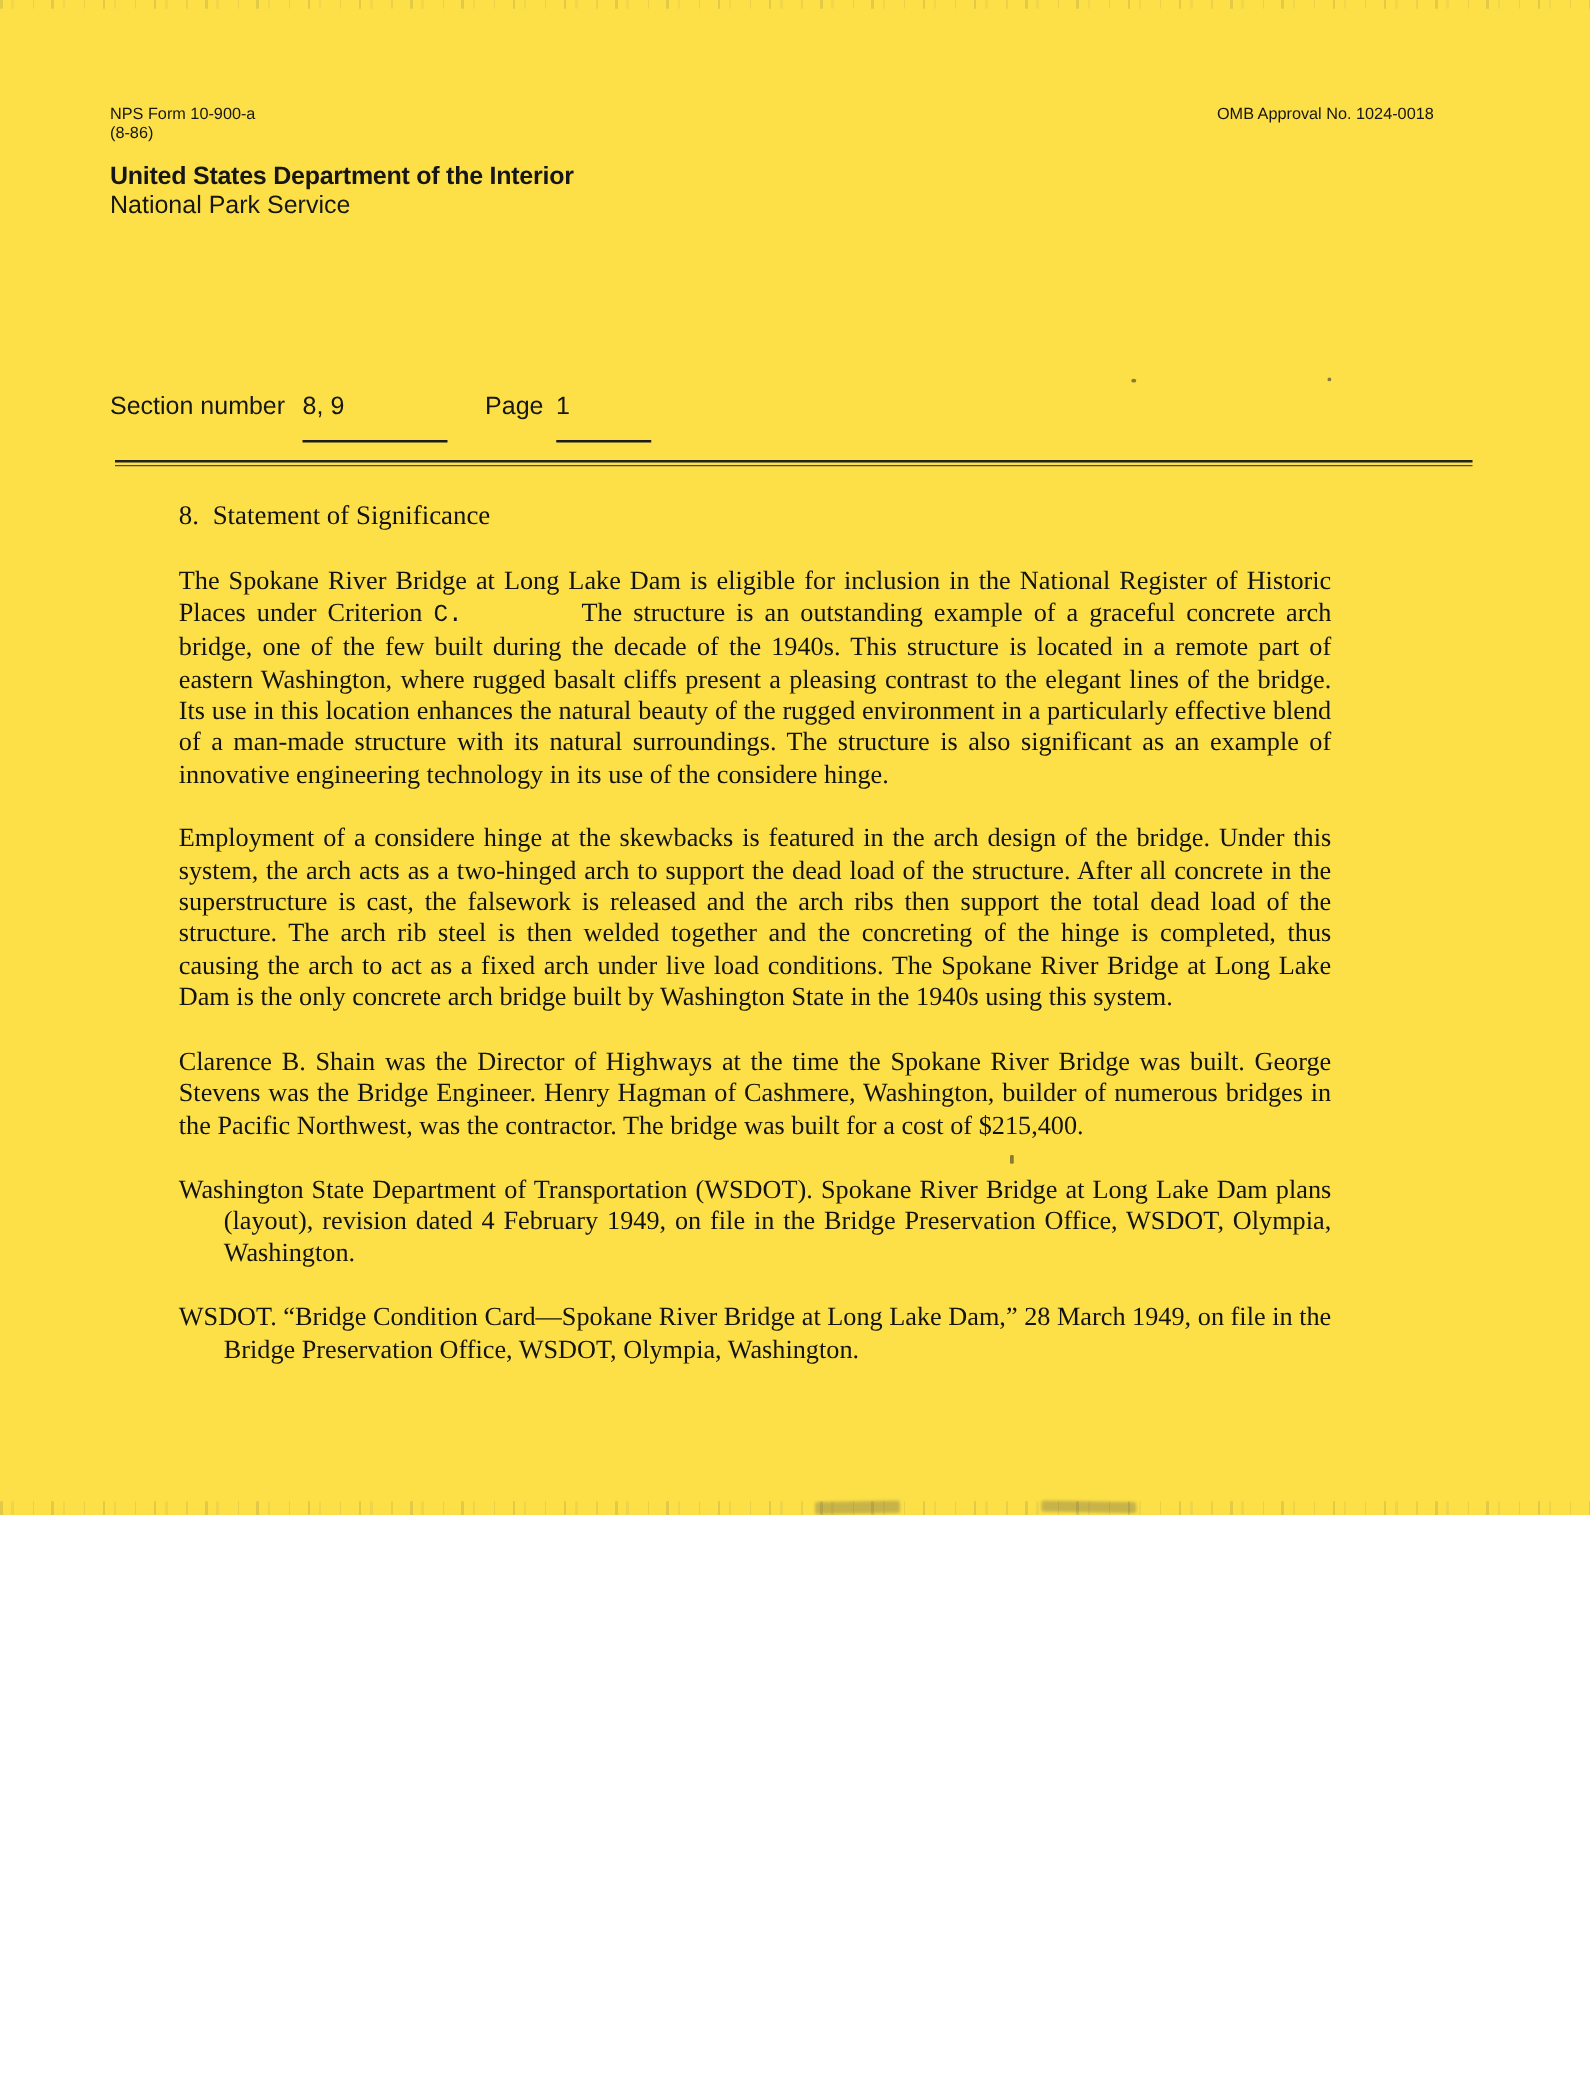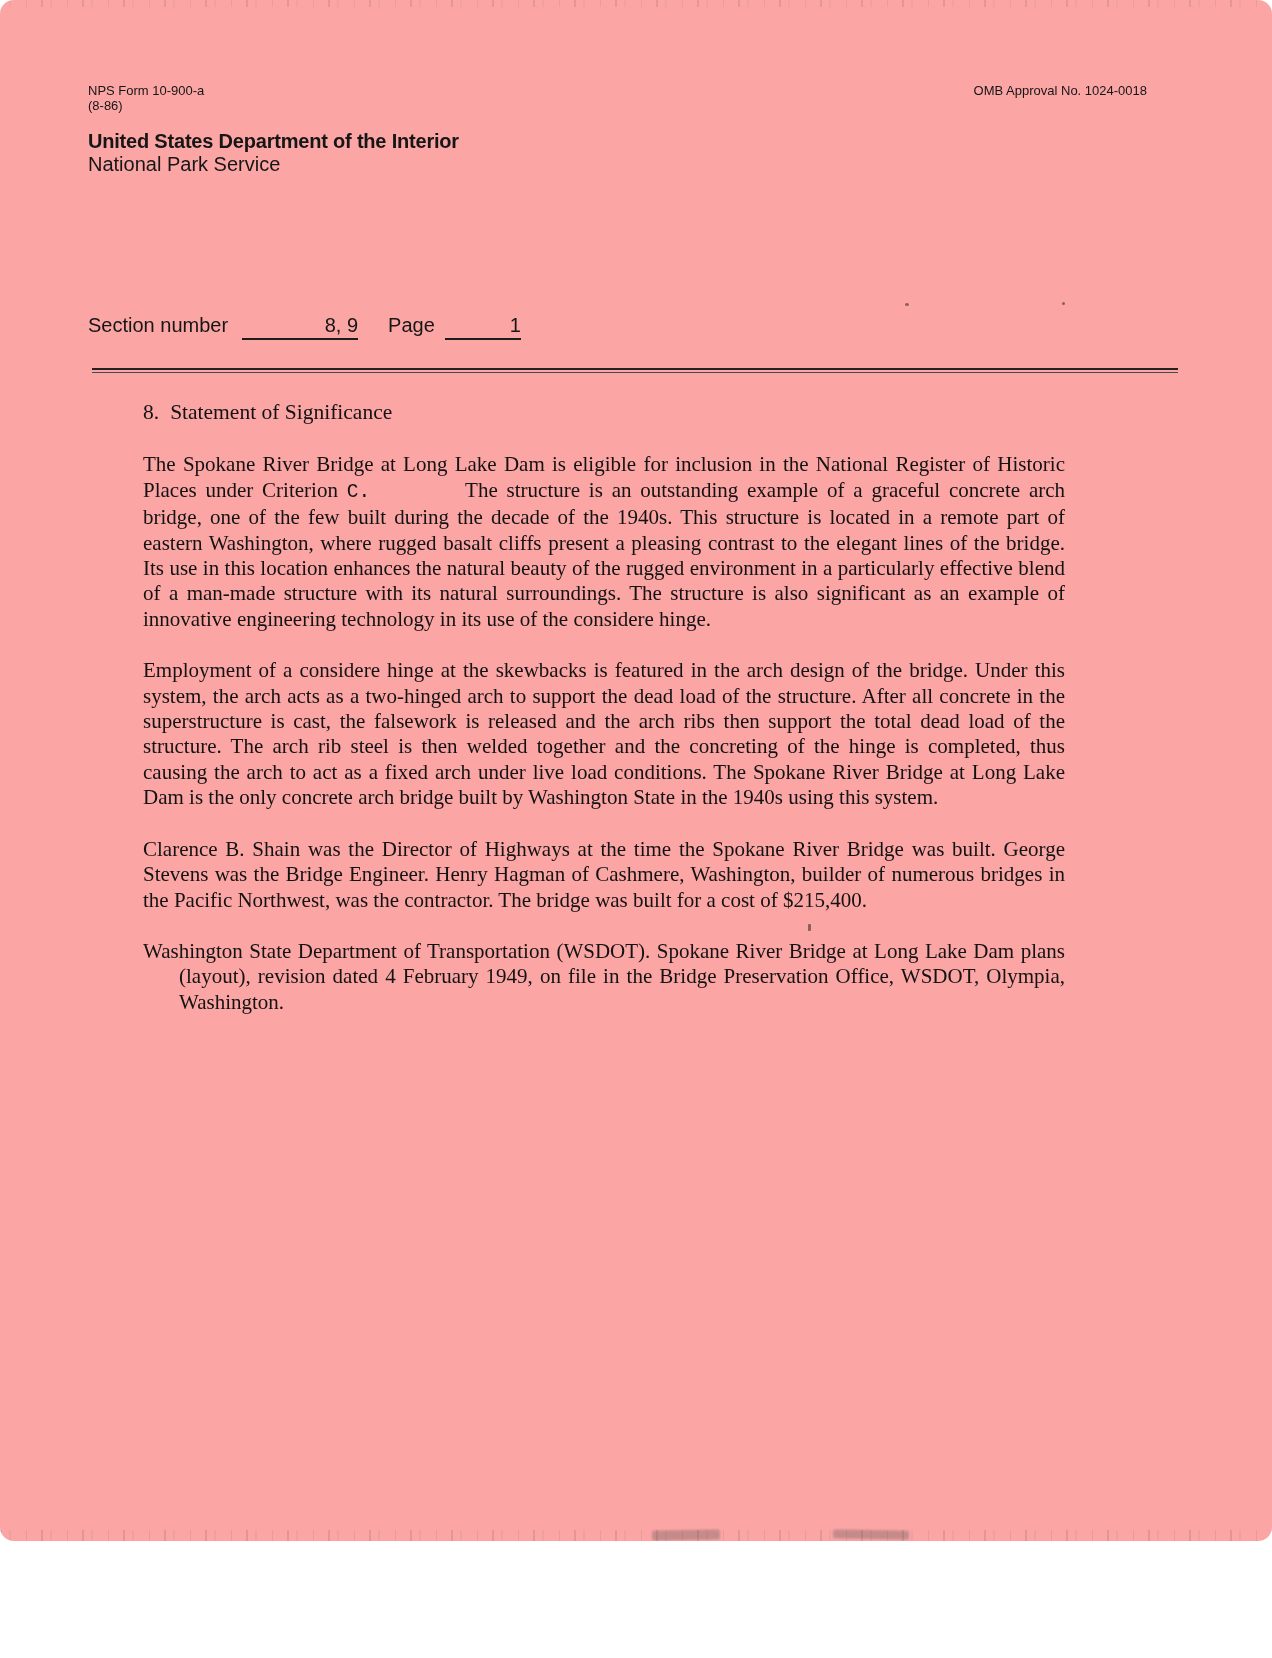--- a/index.html
+++ b/index.html
@@ -1,23 +1,22 @@
 <!DOCTYPE html>
 <html><head>
 <meta charset="utf-8">
 <style>
   html, body { margin:0; padding:0; background:#ffffff; }
   .page {
     position:relative;
-    width:1272px; height:1541px;
-    background:#fca5a5;
+    width:1272px; height:1212px;
+    background:#fde047;
     overflow:hidden;
     font-family:"Liberation Sans", sans-serif;
     color:#161616;
-    border-radius:14px;
   }
   
   .scan-noise {
     position:absolute; left:0; width:100%;
     background-image:repeating-linear-gradient(90deg,
       rgba(70,70,70,.30) 0 2px, transparent 2px 9px,
       rgba(110,110,110,.18) 9px 11px, transparent 11px 26px,
       rgba(80,80,80,.22) 26px 27px, transparent 27px 41px);
   }
   .scan-noise.top { top:0; height:7px; opacity:.45; filter:blur(.4px); }
@@ -33,23 +32,23 @@
   
   .form-no { position:absolute; left:88px; top:83px; font-size:13px; line-height:15px; }
   .omb     { position:absolute; right:125px; top:83px; font-size:13px; }
   .agency  { position:absolute; left:88px; top:130px; font-size:20px; font-weight:bold; letter-spacing:-.2px; }
   .bureau  { position:absolute; left:88px; top:153px; font-size:20px; }
   .doc-title { position:absolute; left:88px; top:198px; margin:0; font-size:30px; line-height:37px; font-weight:bold; letter-spacing:-.4px; }
   .doc-title span { display:block; }
 
   .section-row { position:absolute; left:88px; top:314px; font-size:20px; }
   .blank {
-    display:inline-block; text-align:right;
+    display:inline-block; text-align:left;
     border-bottom:2px solid #1c1c1c;
-    padding-bottom:2px; line-height:22px;
+    padding-bottom:16px; line-height:22px;
   }
   .blank-section { width:116px; margin-left:14px; }
   .pg { margin-left:30px; }
   .blank-page { width:76px; margin-left:10px; }
 
   .rule {
     position:absolute; left:92px; top:368px; width:1086px; height:2px;
     border-top:2px solid #222; border-bottom:1px solid #4a4a4a;
   }
 
@@ -100,20 +99,21 @@
       <span class="typed">C.</span><span class="gap"></span><span>The structure is an outstanding example of a graceful concrete arch bridge, one of the few built during the decade of the 1940s. This structure is located in a remote part of eastern Washington, where rugged basalt cliffs present a pleasing contrast to the elegant lines of the bridge. Its use in this location enhances the natural beauty of the rugged environment in a particularly effective blend of a man-made structure with its natural surroundings. The structure is also significant as an example of innovative engineering technology in its use of the considere hinge.</span></p>
 
     <p>Employment of a considere hinge at the skewbacks is featured in the arch design of the bridge. Under this system, the arch acts as a two-hinged arch to support the dead load of the structure. After all concrete in the superstructure is cast, the falsework is released and the arch ribs then support the total dead load of the structure. The arch rib steel is then welded together and the concreting of the hinge is completed, thus causing the arch to act as a fixed arch under live load conditions. The Spokane River Bridge at Long Lake Dam is the only concrete arch bridge built by Washington State in the 1940s using this system.</p>
 
     <p class="last">Clarence B. Shain was the Director of Highways at the time the Spokane River Bridge was built. George Stevens was the Bridge Engineer. Henry Hagman of Cashmere, Washington, builder of numerous bridges in the Pacific Northwest, was the contractor. The bridge was built for a cost of $215,400.</p>
 
 
 
     <p class="hang">Washington State Department of Transportation (WSDOT).  Spokane River Bridge at Long Lake Dam plans (layout), revision dated 4 February 1949, on file in the Bridge Preservation Office, WSDOT, Olympia, Washington.</p>
 
+    <p class="hang last">WSDOT.  “Bridge Condition Card—Spokane River Bridge at Long Lake Dam,” 28 March 1949, on file in the Bridge Preservation Office, WSDOT, Olympia, Washington.</p>
 
   </main>
 
   <div class="speck a"></div>
   <div class="speck b"></div>
   <div class="speck c"></div>
   <div class="smudge s1"></div>
   <div class="smudge s2"></div>
   <div class="scan-noise bottom"></div>
 

